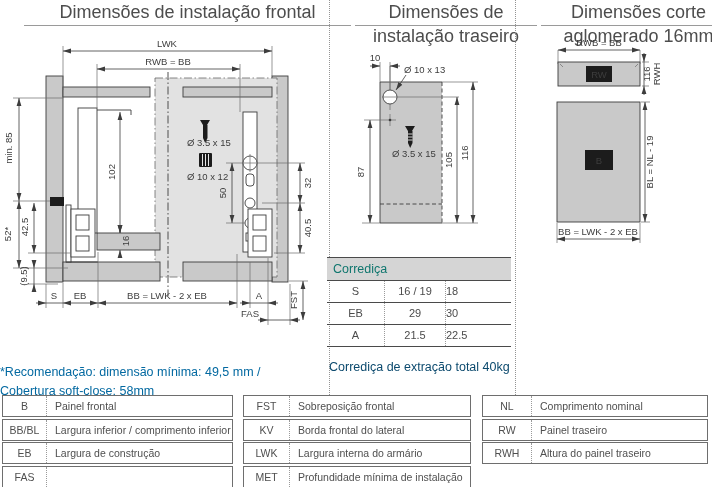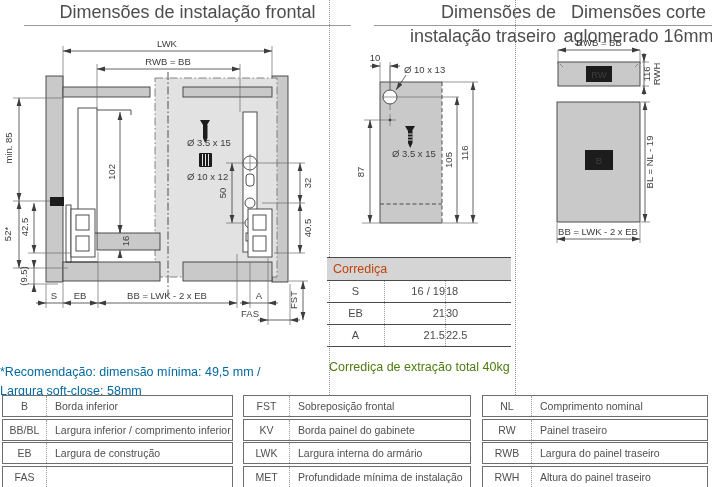--- a/index.html
+++ b/index.html
@@ -17,43 +17,43 @@
   .dashdot{stroke-dasharray:8 2.5 1.5 2.5;}
   .fillg{fill:#c9c9c9;stroke:#3d3d3d;stroke-width:0.9;}
   .fill-light{fill:#e2e2e2;stroke:#6b6b6b;stroke-width:0.8;stroke-dasharray:8 2.5 1.5 2.5;}
   .wht{fill:#fff;stroke:#3d3d3d;stroke-width:0.9;}
   .blk{fill:#1c1c1c;stroke:none;}
   .note{position:absolute;left:0;top:347px;width:327px;text-align:left;
         font-size:12.5px;line-height:19px;color:#0369a1;margin-top:16px;}
   
   .slide-table{position:absolute;left:327px;top:257px;width:184px;font-size:11px;}
   .st-header{height:22px;line-height:22px;background:#d5d5d5;border-top:1px solid #4a4a4a;
-        border-bottom:1px solid #4a4a4a;padding-left:6px;font-size:12.5px;color:#c2410c;}
+        border-bottom:1px solid #4a4a4a;padding-left:6px;font-size:12.5px;color:#0f766e;}
   .st-row{display:flex;height:21px;line-height:21px;border-bottom:1px solid #4a4a4a;}
   .st-c1{width:57px;text-align:center;}
-  .st-c2{width:60px;text-align:right;border-left:1px dotted #9a9a9a;}
+  .st-c2{width:60px;text-align:center;border-left:1px dotted #9a9a9a;}
   .st-c3{flex:1;border-left:1px dotted #9a9a9a;}
-  .st-footer{padding:13px 0 0 2px;font-size:12.5px;color:#4d7c0f;}
+  .st-footer{padding:13px 0 0 2px;font-size:12.5px;color:#0c4a6e;}
   
   .legend-col{position:absolute;top:395px;}
   .lg-row{display:flex;height:20px;line-height:20px;border:1px solid #6e6e6e;
         margin-bottom:1.5px;font-size:10.5px;color:#4f4f4f;background:#fff;}
   .lg-abbr{text-align:center;border-right:1px dotted #9a9a9a;}
   .lg-desc{padding-left:8px;white-space:nowrap;overflow:hidden;}
   .c1{left:2px;width:231px;} .c1 .lg-abbr{width:43px;}
   .c2{left:243px;width:228px;} .c2 .lg-abbr{width:45px;}
   .c3{left:482px;width:226px;} .c3 .lg-abbr{width:48px;}
 </style>
 </head>
 <body>
 
 <div class="page">
 
   <div class="sec-title" style="left:0;width:327px;">Dimensões de instalação frontal</div>
-  <div class="sec-title" style="left:350px;width:182px;text-align:right;">Dimensões de instalação traseiro</div>
+  <div class="sec-title" style="left:331px;width:182px;">Dimensões de instalação traseiro</div>
   <div class="sec-title" style="left:517px;width:195px;">Dimensões corte aglomerado 16mm</div>
   <div class="vsep" style="left:329px;"></div>
   <div class="vsep" style="left:515px;"></div>
 
   <svg style="left:0;top:28px;" width="327" height="332" viewBox="0 28 327 332">
     <defs>
       <marker id="m1e" markerWidth="8" markerHeight="6" refX="8" refY="3" orient="auto" markerUnits="userSpaceOnUse">
         <path d="M0,0.6 8,3 0,5.4Z" fill="#3d3d3d"></path>
         </marker>
       <marker id="m1s" markerWidth="8" markerHeight="6" refX="0" refY="3" orient="auto" markerUnits="userSpaceOnUse">
@@ -187,21 +187,21 @@
       <text x="54" y="299" text-anchor="middle">S</text>
       <text x="80" y="299" text-anchor="middle">EB</text>
       <text x="167" y="299" text-anchor="middle">BB = LWK - 2 x EB</text>
       <text x="259" y="299" text-anchor="middle">A</text>
       <text x="250" y="317" text-anchor="middle">FAS</text>
     </g>
   </svg>
 
   <div class="note">
     <div>*Recomendação: dimensão mínima: 49,5 mm /</div>
-    <div>Largura soft-close: 58mm</div>
+    <div>Cobertura soft-close: 58mm</div>
   </div>
 
   <svg style="left:330px;top:40px;" width="183" height="200" viewBox="330 40 183 200">
     <defs>
       <marker id="m2e" markerWidth="8" markerHeight="6" refX="8" refY="3" orient="auto" markerUnits="userSpaceOnUse">
         <path d="M0,0.6 8,3 0,5.4Z" fill="#3d3d3d"></path>
         </marker>
       <marker id="m2s" markerWidth="8" markerHeight="6" refX="0" refY="3" orient="auto" markerUnits="userSpaceOnUse">
         <path d="M8,0.6 0,3 8,5.4Z" fill="#3d3d3d"></path>
         </marker>
@@ -300,78 +300,74 @@
 
   <div class="slide-table">
     <div class="st-header">Corrediça</div>
     <div class="st-row">
       <div class="st-c1">S</div>
       <div class="st-c2">16 / 19</div>
       <div class="st-c3">18</div>
     </div>
     <div class="st-row">
       <div class="st-c1">EB</div>
-      <div class="st-c2">21</div>
+      <div class="st-c2">29</div>
       <div class="st-c3">30</div>
     </div>
     <div class="st-row">
       <div class="st-c1">A</div>
       <div class="st-c2">21.5</div>
       <div class="st-c3">22.5</div>
     </div>
     <div class="st-footer">Corrediça de extração total 40kg</div>
   </div>
 
   <div class="legend-col c1">
     <div class="lg-row">
         <div class="lg-abbr">B</div>
-        <div class="lg-desc">Borda inferior</div>
+        <div class="lg-desc">Painel frontal</div>
       </div>
     <div class="lg-row">
         <div class="lg-abbr">BB/BL</div>
         <div class="lg-desc">Largura inferior / comprimento inferior</div>
       </div>
     <div class="lg-row">
         <div class="lg-abbr">EB</div>
         <div class="lg-desc">Largura de construção</div>
       </div>
     <div class="lg-row">
         <div class="lg-abbr">FAS</div>
       </div>
   </div>
   <div class="legend-col c2">
     <div class="lg-row">
         <div class="lg-abbr">FST</div>
         <div class="lg-desc">Sobreposição frontal</div>
       </div>
     <div class="lg-row">
         <div class="lg-abbr">KV</div>
-        <div class="lg-desc">Borda painel do gabinete</div>
+        <div class="lg-desc">Borda frontal do lateral</div>
       </div>
     <div class="lg-row">
         <div class="lg-abbr">LWK</div>
         <div class="lg-desc">Largura interna do armário</div>
       </div>
     <div class="lg-row">
         <div class="lg-abbr">MET</div>
         <div class="lg-desc">Profundidade mínima de instalação</div>
       </div>
   </div>
   <div class="legend-col c3">
     <div class="lg-row">
         <div class="lg-abbr">NL</div>
         <div class="lg-desc">Comprimento nominal</div>
       </div>
     <div class="lg-row">
         <div class="lg-abbr">RW</div>
         <div class="lg-desc">Painel traseiro</div>
       </div>
     <div class="lg-row">
-        <div class="lg-abbr">RWB</div>
-        <div class="lg-desc">Largura do painel traseiro</div>
-      </div>
-    <div class="lg-row">
         <div class="lg-abbr">RWH</div>
         <div class="lg-desc">Altura do painel traseiro</div>
       </div>
   </div>
 
 </div>
 
 </body></html>

